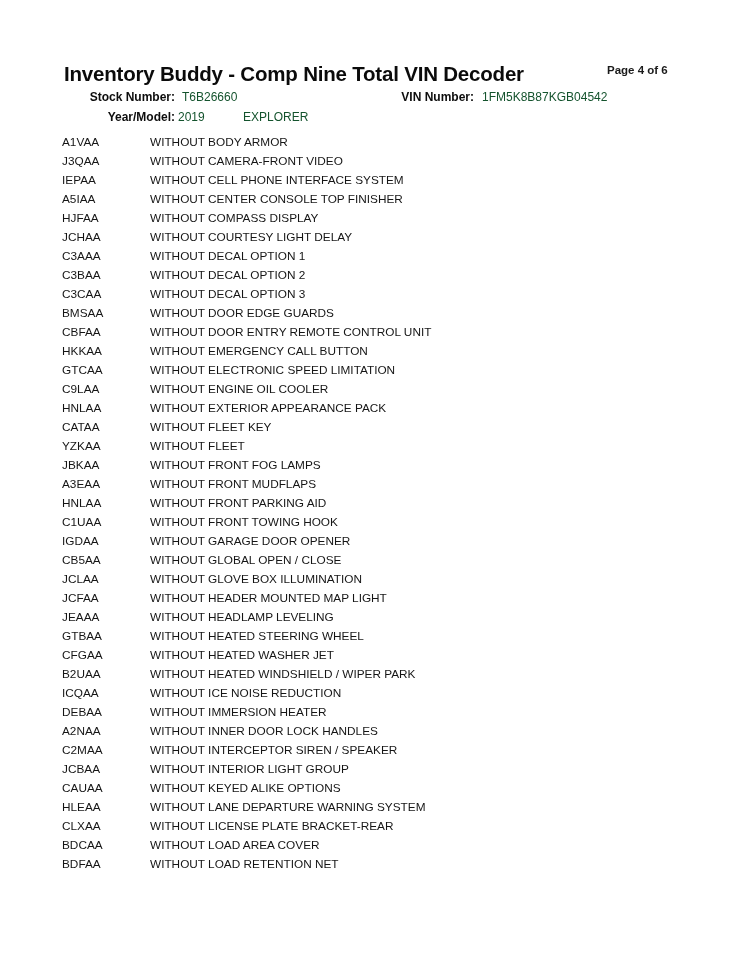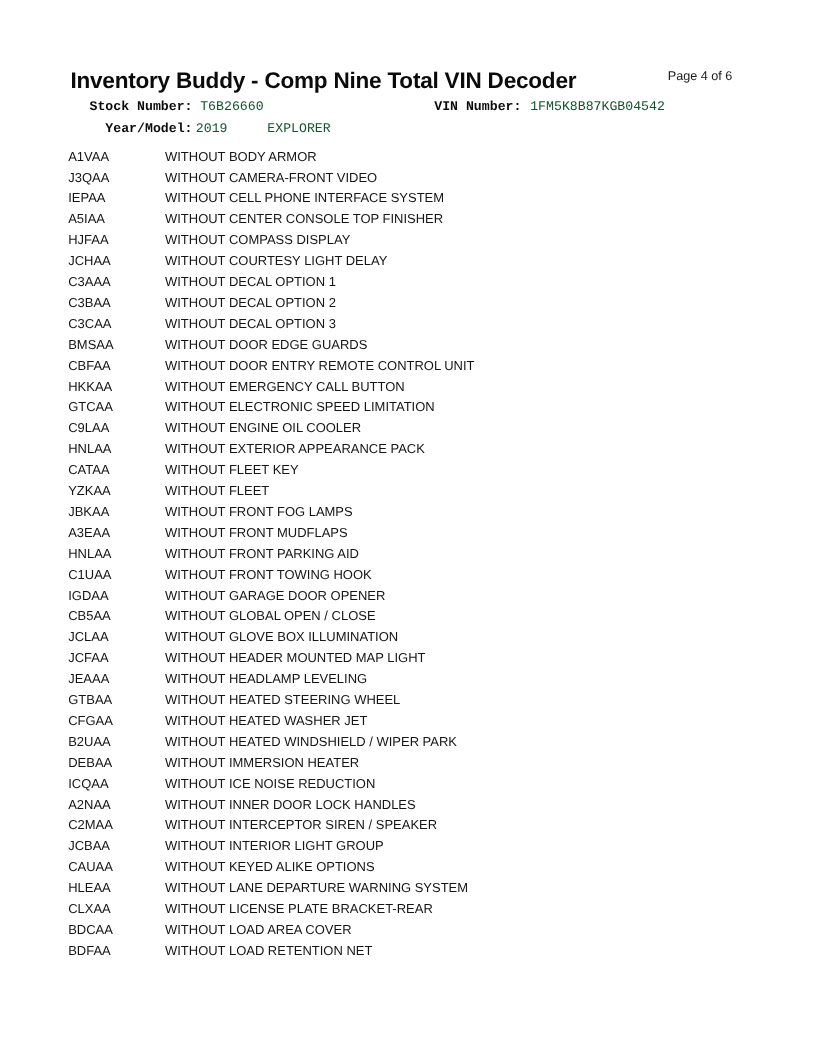--- a/index.html
+++ b/index.html
@@ -33,32 +33,31 @@
     letter-spacing: -0.2px;
     white-space: nowrap;
     color: #0b0b0b;
   }
 
   .page-indicator {
     position: absolute;
     left: 607px;
     top: 64px;
     font-size: 11.5px;
-    font-weight: normal;
+    font-weight: bold;
     white-space: nowrap;
     color: #1a1a1a;
   }
 
   .meta {
     position: absolute;
     left: 0;
     top: 90px;
     width: 742px;
     height: 44px;
-    font-family: Liberation Mono, monospace;
   }
   .meta-row {
     position: absolute;
     left: 0;
     width: 742px;
     height: 19px;
   }
   .meta-row.r1 { top: 0px; }
   .meta-row.r2 { top: 20px; padding-left: 48px; }
 
@@ -251,28 +250,28 @@
       </div>
       <div class="option-row">
         <span class="opt-code">CFGAA</span>
         <span class="opt-desc">WITHOUT HEATED WASHER JET</span>
       </div>
       <div class="option-row">
         <span class="opt-code">B2UAA</span>
         <span class="opt-desc">WITHOUT HEATED WINDSHIELD / WIPER PARK</span>
       </div>
       <div class="option-row">
+        <span class="opt-code">ICQAA</span>
+        <span class="opt-desc">WITHOUT ICE NOISE REDUCTION</span>
+      </div>
+      <div class="option-row">
         <span class="opt-code">DEBAA</span>
         <span class="opt-desc">WITHOUT IMMERSION HEATER</span>
       </div>
       <div class="option-row">
-        <span class="opt-code">ICQAA</span>
-        <span class="opt-desc">WITHOUT ICE NOISE REDUCTION</span>
-      </div>
-      <div class="option-row">
         <span class="opt-code">A2NAA</span>
         <span class="opt-desc">WITHOUT INNER DOOR LOCK HANDLES</span>
       </div>
       <div class="option-row">
         <span class="opt-code">C2MAA</span>
         <span class="opt-desc">WITHOUT INTERCEPTOR SIREN / SPEAKER</span>
       </div>
       <div class="option-row">
         <span class="opt-code">JCBAA</span>
         <span class="opt-desc">WITHOUT INTERIOR LIGHT GROUP</span>

